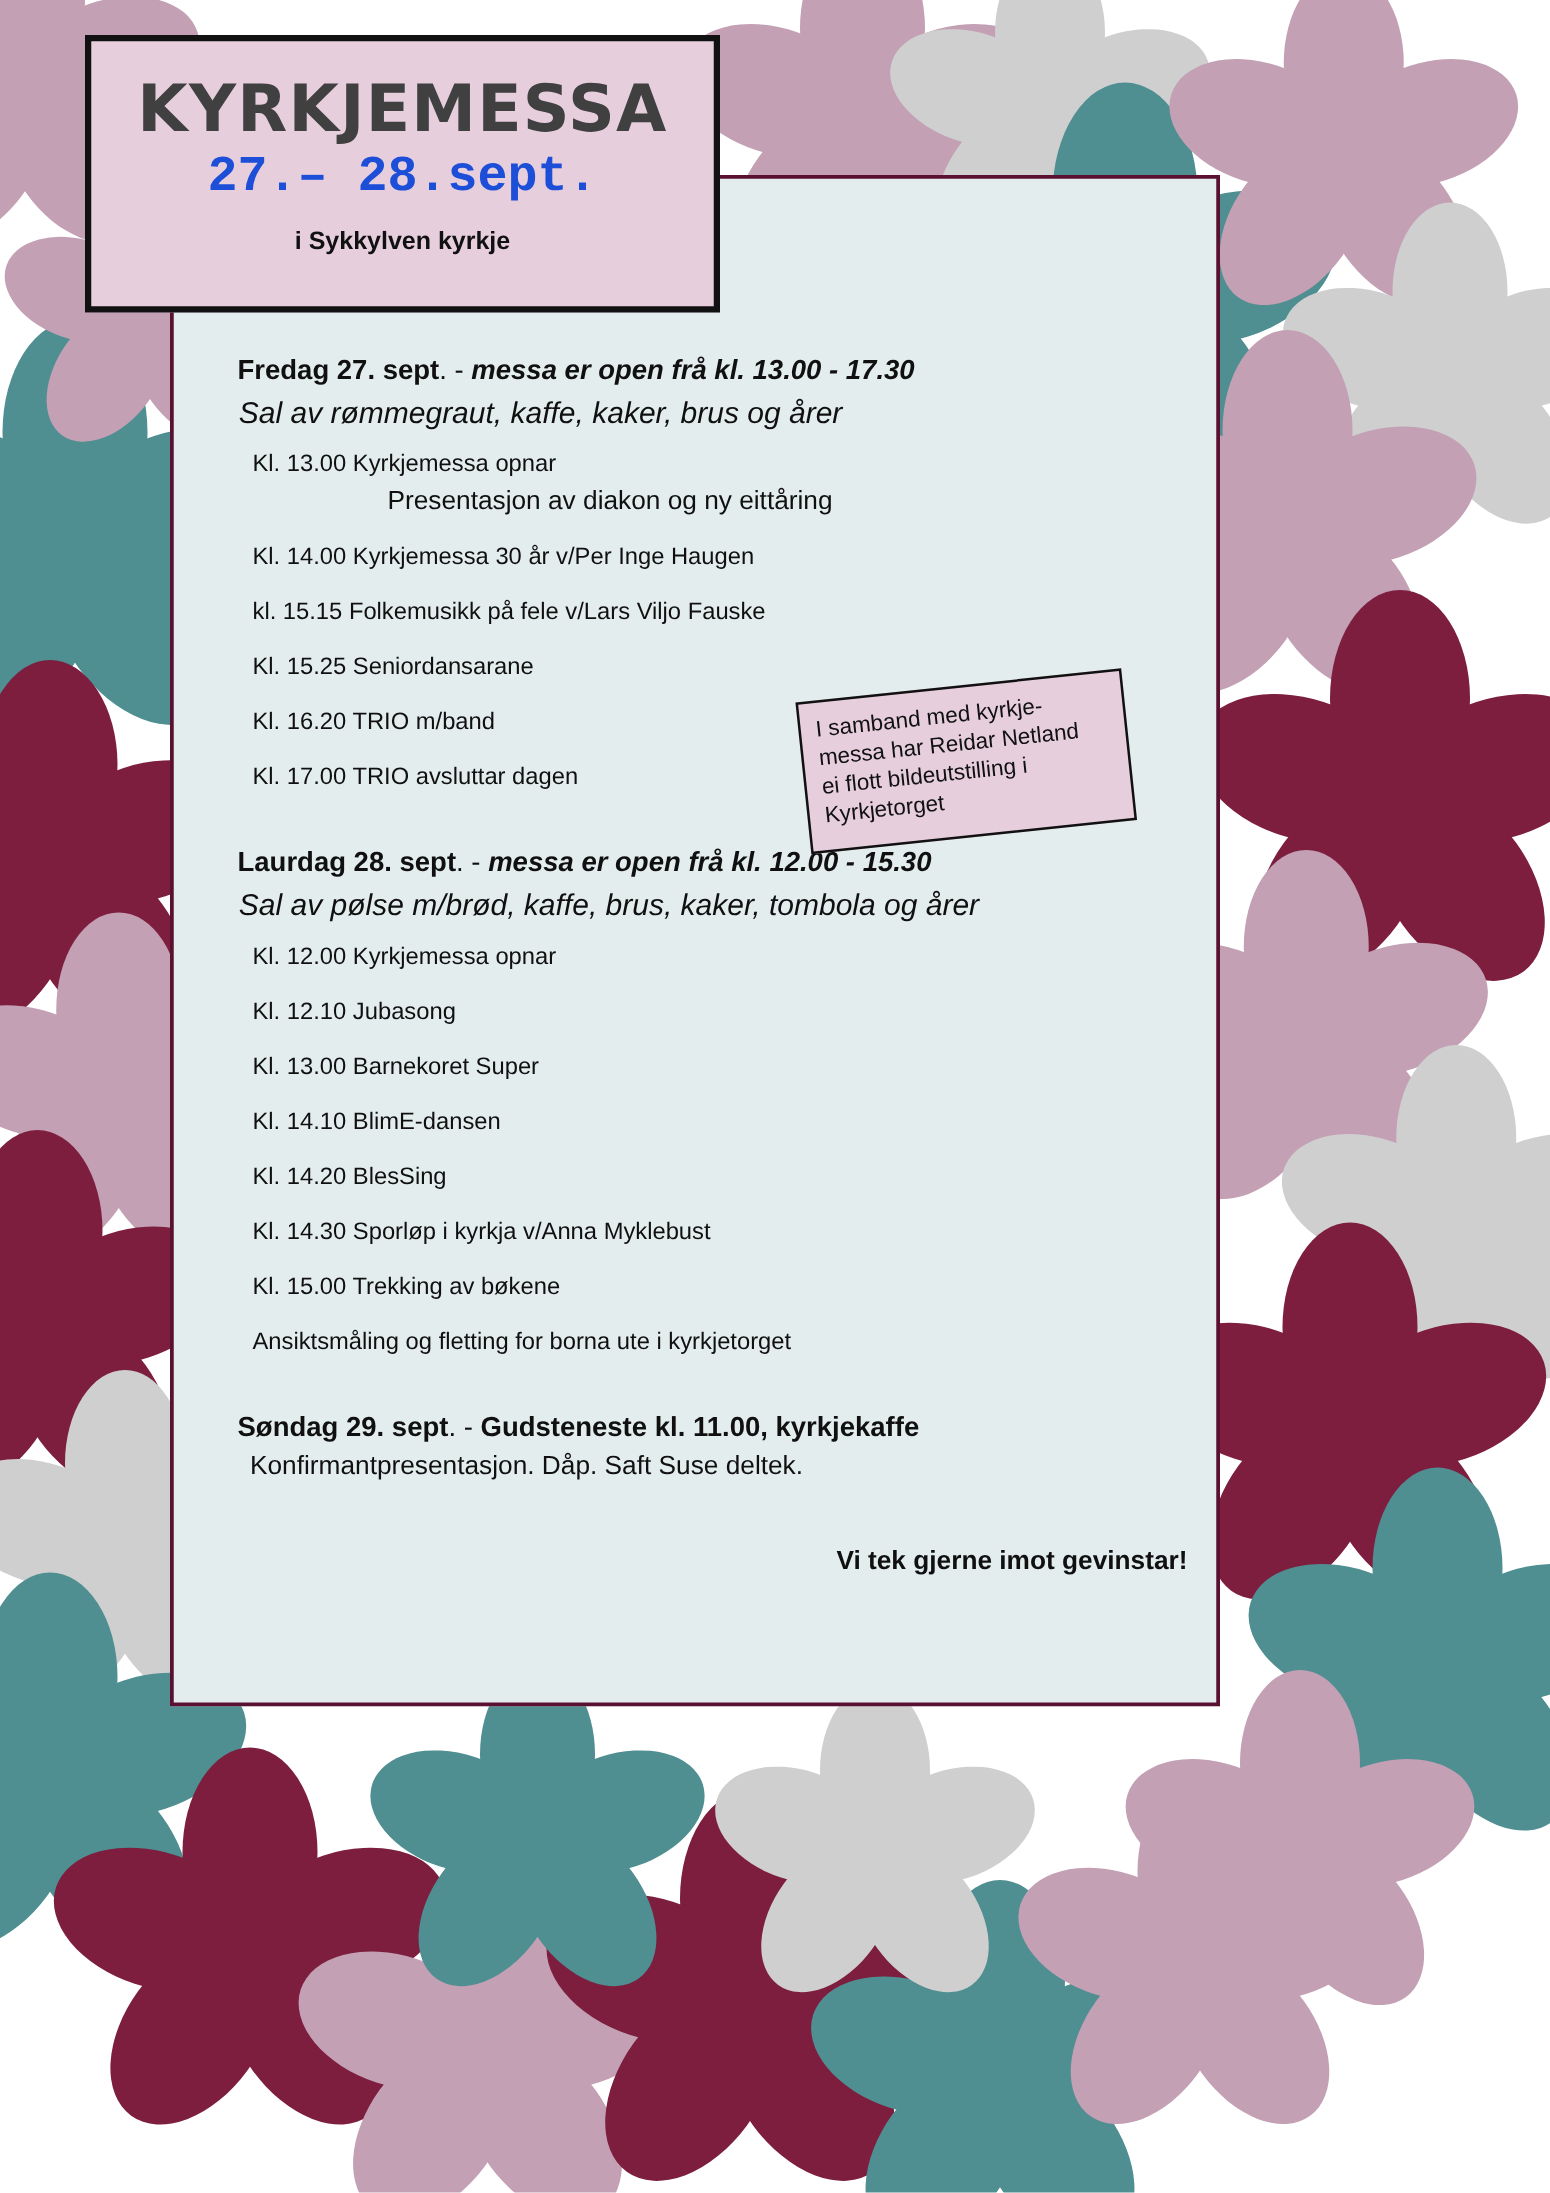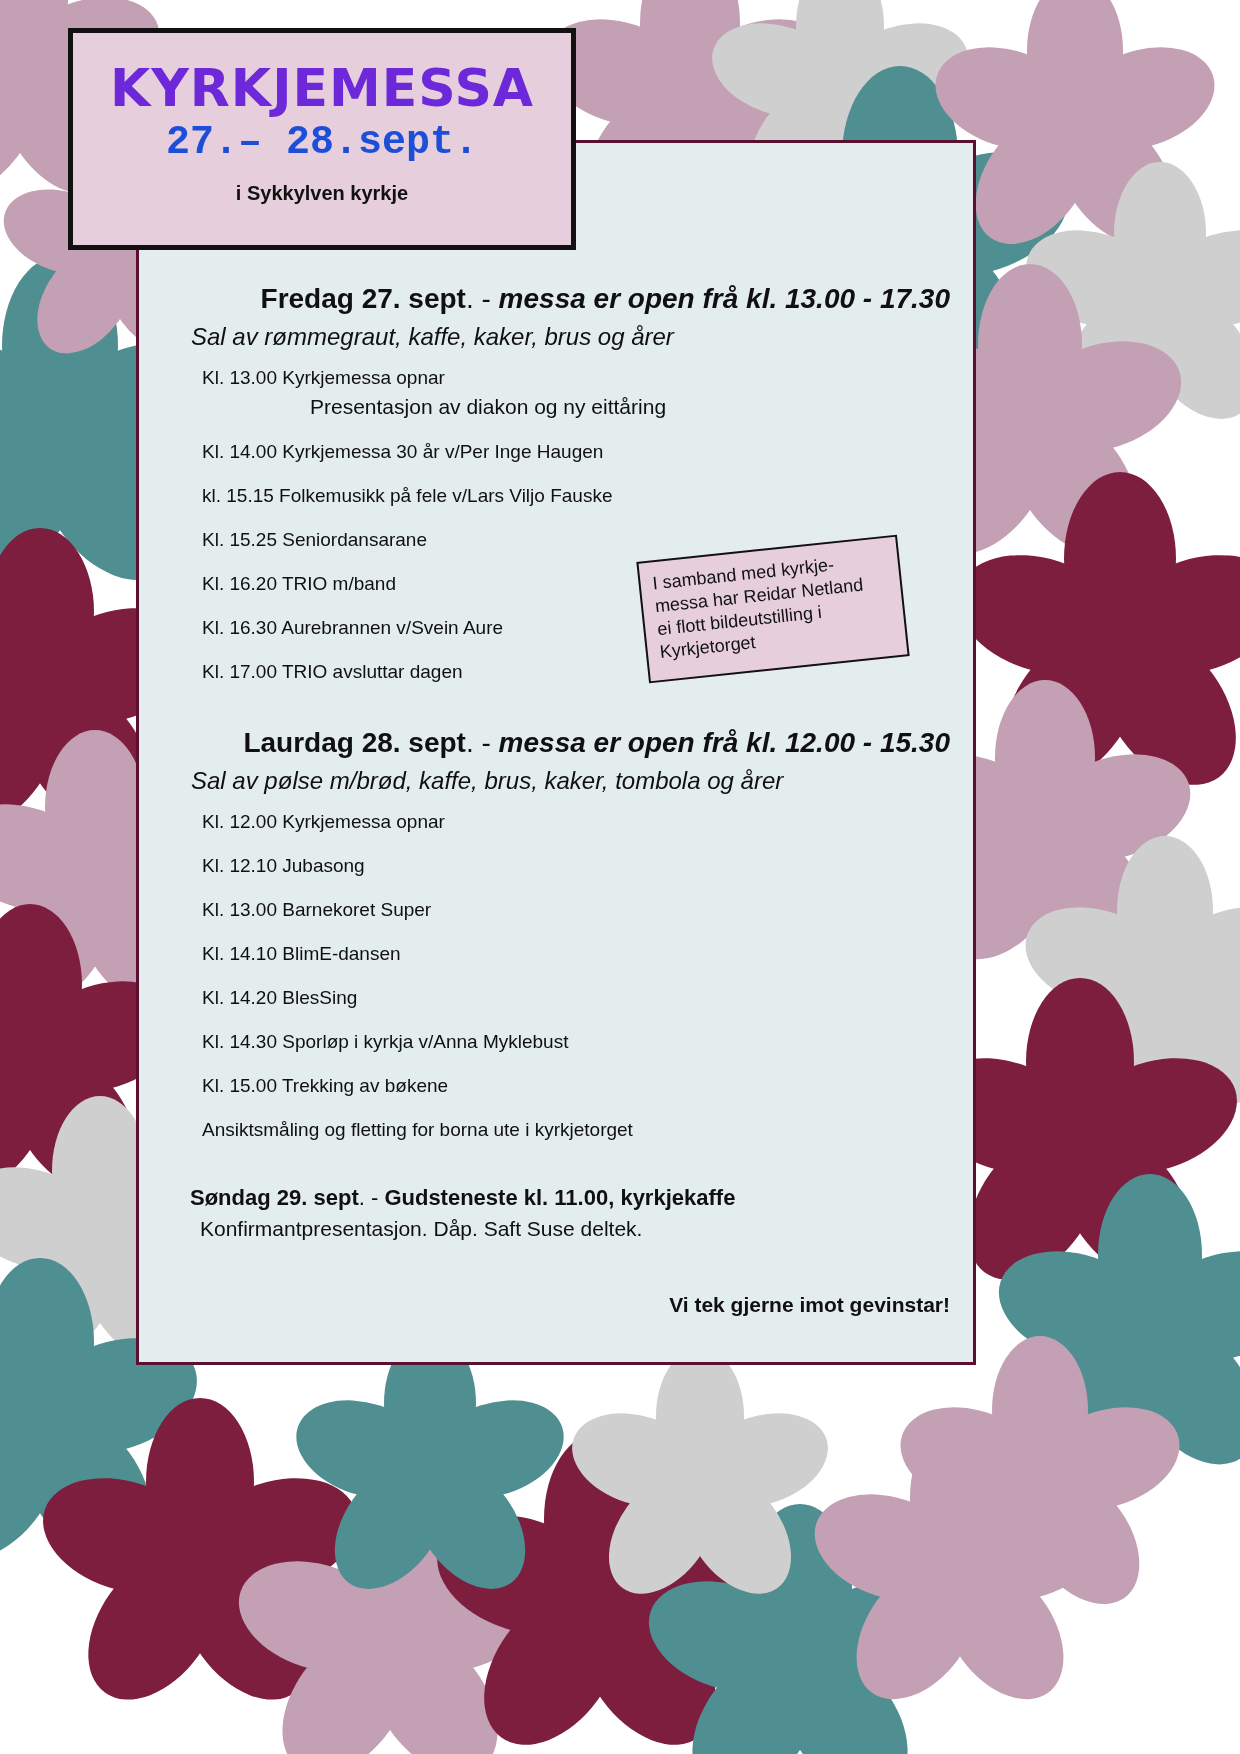--- a/index.html
+++ b/index.html
@@ -47,21 +47,21 @@
     border: 5px solid #111111;
     box-sizing: border-box;
     z-index: 4;
     text-align: center;
   }
   #title-main {
     font-family: "DejaVu Sans", sans-serif;
     font-size: 52px;
     font-weight: bold;
     letter-spacing: 1px;
-    color: #6d28d9;
+    color: #404040;
     margin-top: 28px;
     line-height: 1.05;
   }
   #title-dates {
     font-family: Liberation Mono, monospace;
     font-size: 40px;
     font-weight: bold;
     color: #1d4ed8;
     margin-top: 6px;
     line-height: 1.05;
@@ -77,25 +77,24 @@
   
   #programme {
     position: absolute;
     left: 190px;
     top: 283px;
     width: 760px;
     z-index: 3;
     color: #101010;
   }
   .day-head {
-    font-size: 28px;
+    font-size: 22px;
     margin-top: 0;
     margin-bottom: 8px;
     white-space: nowrap;
-    text-align: right;
   }
   .day-head .day-name {
     font-weight: bold;
   }
   .day-head .day-hours {
     font-weight: bold;
     font-style: italic;
   }
   .day-sub {
     font-size: 24px;
@@ -267,21 +266,20 @@
     <span class="day-name">Fredag 27. sept</span><span>. - </span><span class="day-hours">messa er open frå kl. 13.00 - 17.30</span>
   </p>
   <p class="day-sub">Sal av rømmegraut, kaffe, kaker, brus og  årer</p>
 
   <p class="item">Kl. 13.00 Kyrkjemessa opnar</p>
   <p class="item-sub">Presentasjon av diakon og ny eittåring</p>
   <p class="item">Kl. 14.00 Kyrkjemessa 30 år v/Per Inge Haugen</p>
   <p class="item">kl. 15.15 Folkemusikk på fele v/Lars Viljo Fauske</p>
   <p class="item">Kl. 15.25 Seniordansarane</p>
   <p class="item">Kl. 16.20 TRIO m/band</p>
-  <p class="item">Kl. 16.30 Aurebrannen v/Svein Aure</p>
   <p class="item">Kl. 17.00 TRIO avsluttar dagen</p>
 
   <div class="block-gap"></div>
 
   <p class="day-head">
     <span class="day-name">Laurdag 28. sept</span><span>. - </span><span class="day-hours">messa er open frå kl. 12.00 - 15.30</span>
   </p>
   <p class="day-sub">Sal av pølse m/brød, kaffe, brus, kaker, tombola og årer</p>
 
   <p class="item">Kl. 12.00 Kyrkjemessa opnar</p>

